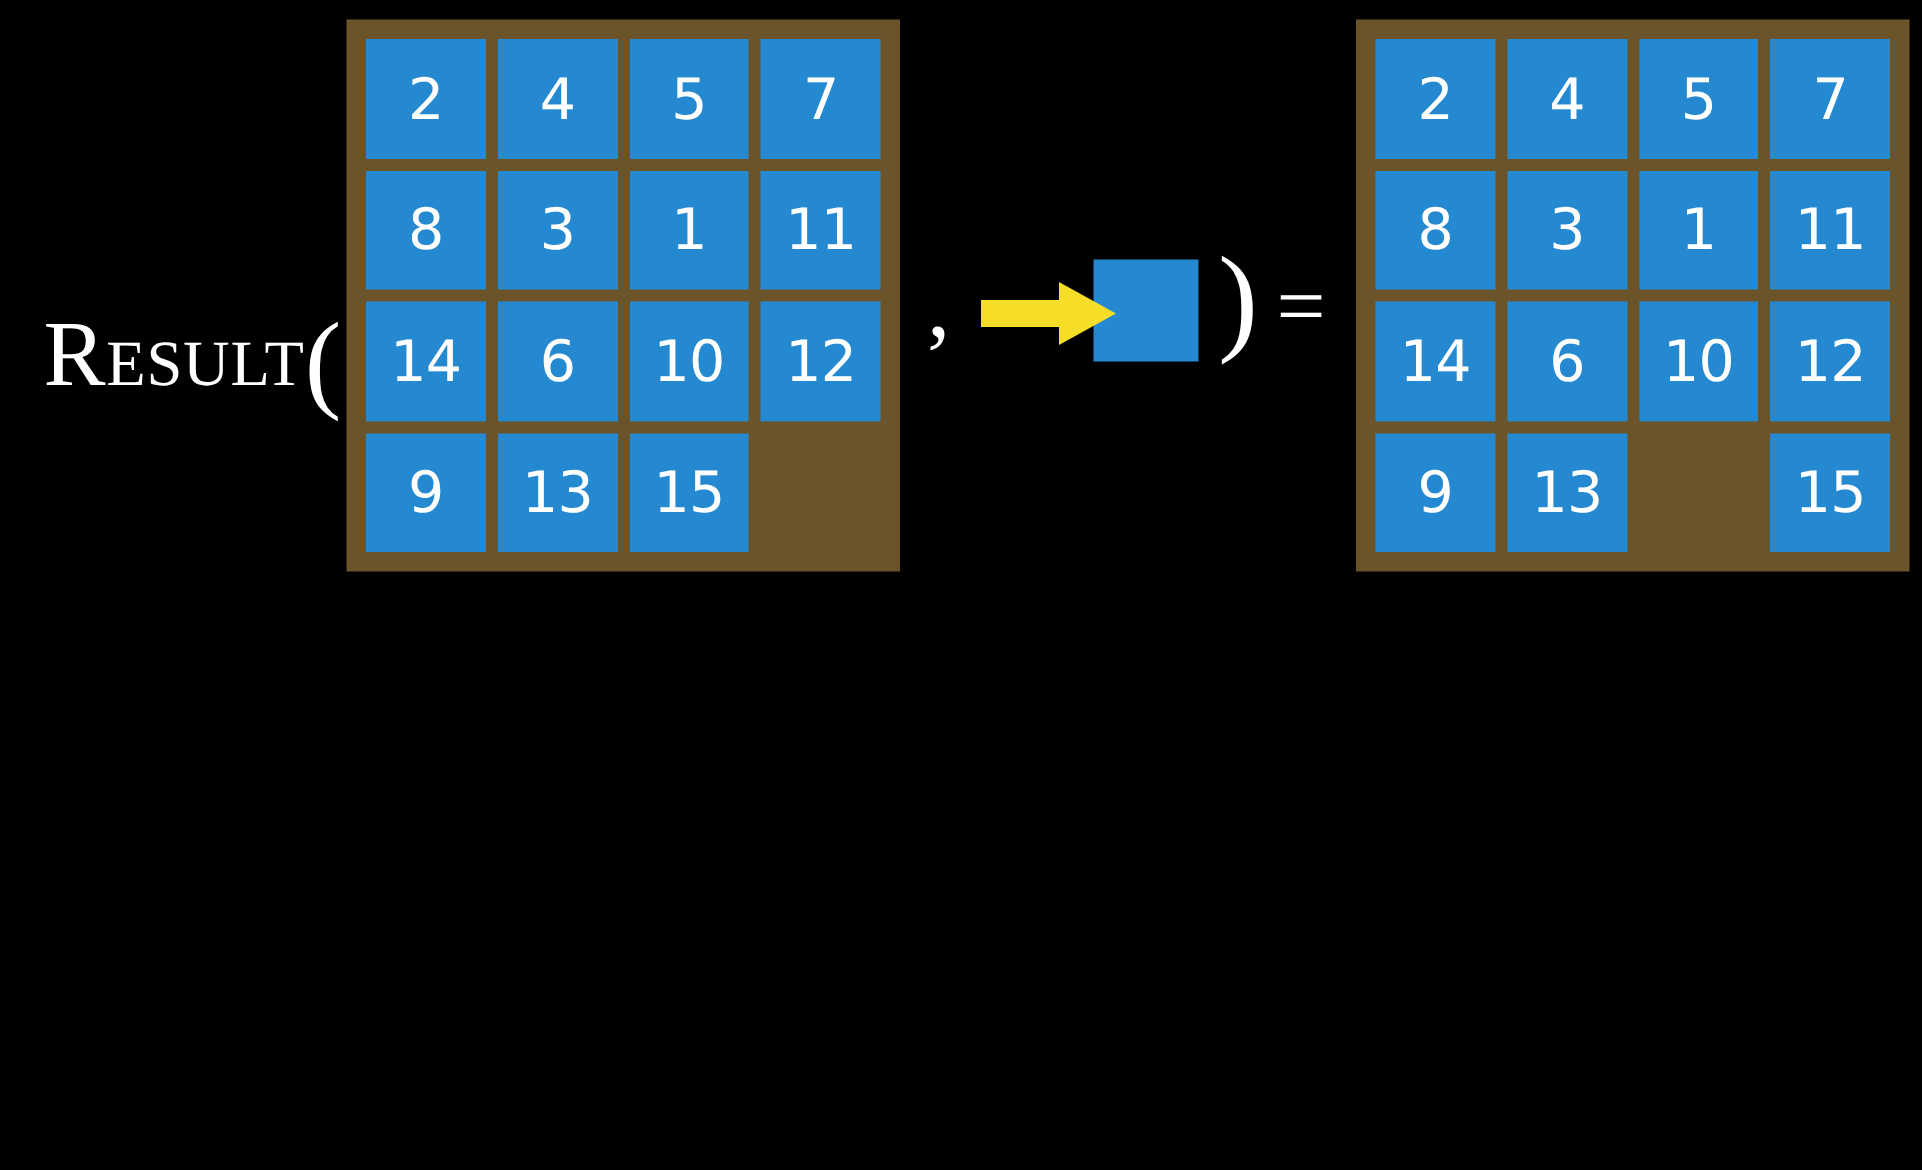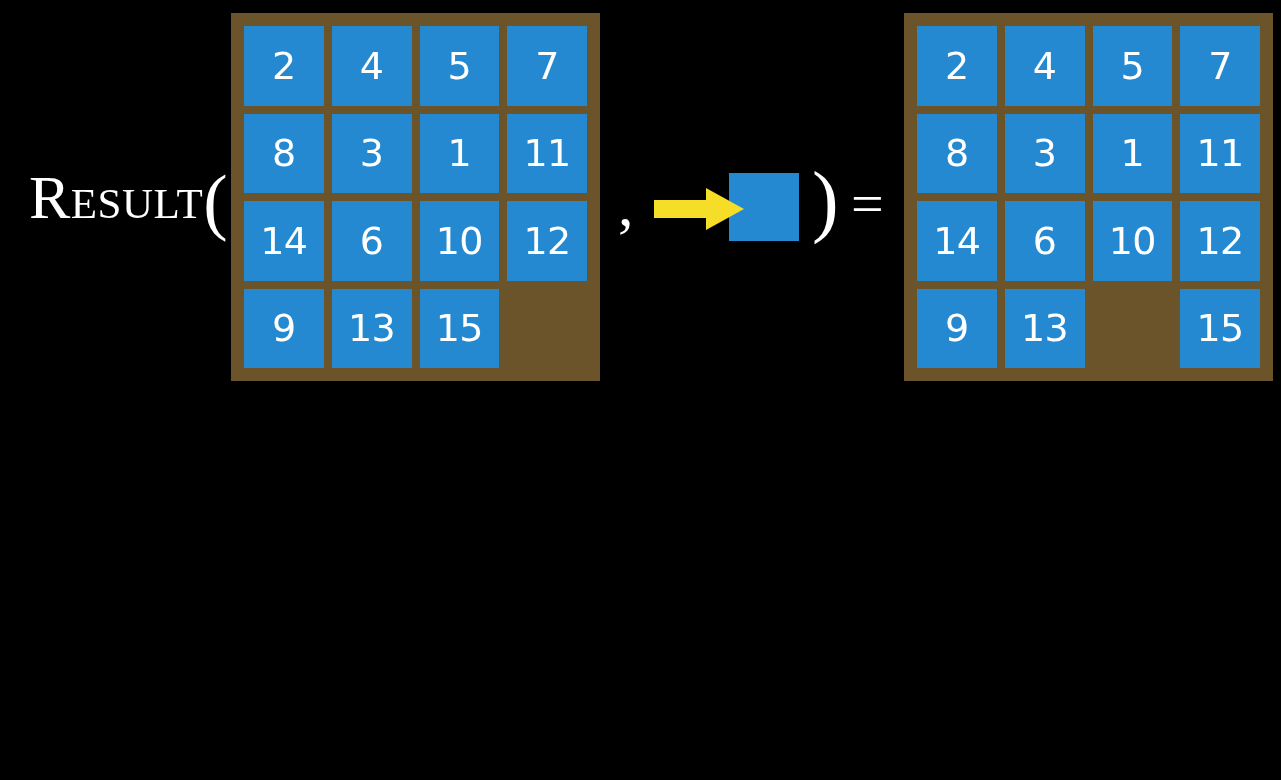--- a/index.html
+++ b/index.html
@@ -34,20 +34,21 @@
   
   .result-label {
     position: absolute;
     color: #ffffff;
     font-family: "Liberation Serif", serif;
     font-variant: small-caps;
     font-weight: 400;
     letter-spacing: 0.5px;
     white-space: nowrap;
     line-height: 1;
+    margin-top: 39px;
   }
   .row-0 .result-label {
     left: 29px;
     top: 165px;
     font-size: 62px;
   }
   .result-label .paren {
     font-variant: normal;
     font-size: 1.18em;
     vertical-align: -0.11em;

